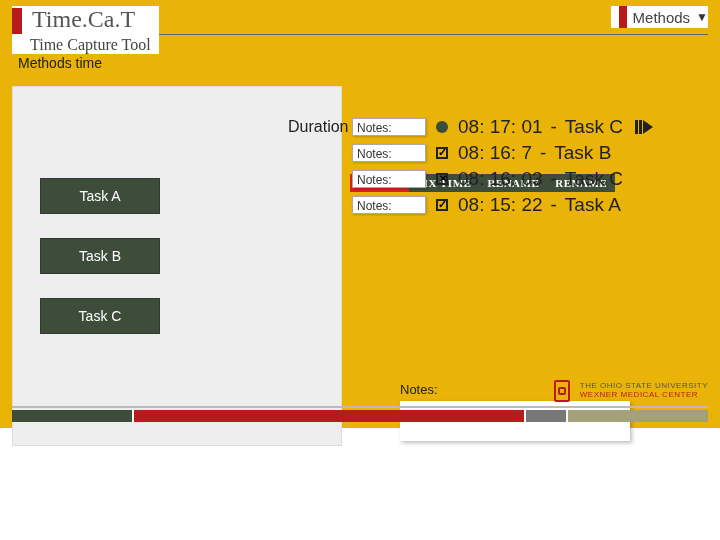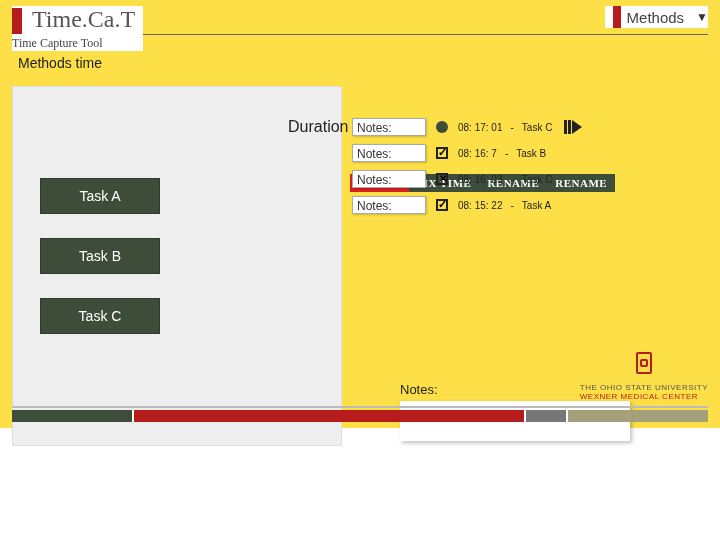--- a/index.html
+++ b/index.html
@@ -1,28 +1,28 @@
 <!DOCTYPE html>
 <html><head>
 <meta charset="utf-8">
 <style>
   * { box-sizing: border-box; margin: 0; padding: 0; }
   html, body { width: 720px; height: 540px; font-family: Georgia, 'Times New Roman', serif; background: #fff; overflow: hidden; }
-  .page { width: 720px; height: 428px; position: relative; background: #fde047; }
+  .page { width: 720px; height: 428px; position: relative; background: #eab308; }
 
   
   .header { position: relative; height: 55px; padding: 6px 12px 0 12px; }
   .title-accent { display: inline-block; width: 10px; height: 26px; background: #b71c1c; vertical-align: top; margin-top: 2px; }
   .title-text { display: inline-block; font-size: 24px; color: #555; margin-left: 6px; vertical-align: top; font-family: Georgia, serif; }
-  .subtitle { font-size: 12px; color: #444; margin-top: 2px; margin-left: 0; }
+  .subtitle { font-size: 16px; color: #444; margin-top: 2px; margin-left: 18px; }
   .header-line { position: absolute; left: 12px; right: 12px; top: 34px; height: 1px; background: #666; z-index: 0; }
   .title-wrap { position: relative; display: inline-block; background: #fff; padding-right: 8px; z-index: 1; }
   .methods { position: absolute; right: 12px; top: 6px; display: flex; align-items: center; background: #fff; padding-left: 8px; z-index: 1; }
   .methods-accent { width: 8px; height: 22px; background: #b71c1c; margin-right: 6px; }
-  .methods-text { font-size: 15px; color: #444; margin-right: 12px; font-family: Arial, sans-serif; }
+  .methods-text { font-size: 15px; color: #444; margin-right: 6px; font-family: Arial, sans-serif; }
   .methods-caret { font-size: 12px; color: #333; }
 
   
   .labels-row { position: relative; height: 22px; }
   .current-time-lbl { position: absolute; left: 18px; top: 0; font-family: Arial, sans-serif; font-size: 14px; color: #222; }
   .duration-lbl { position: absolute; left: 165px; top: 0; font-family: Arial, sans-serif; font-size: 14px; color: #222; }
 
   
   .actions-row { position: absolute; top: 92px; left: 350px; display: flex; }
   .abtn { font-family: 'Times New Roman', serif; font-weight: bold; font-size: 11px; color: #fff; padding: 3px 8px; letter-spacing: 0.5px; }
@@ -47,42 +47,42 @@
   
   .log { position: absolute; top: 32px; left: 352px; right: 12px; }
   .log-row { display: flex; align-items: center; height: 26px; gap: 8px; }
   .notes-field { width: 74px; height: 18px; border: 1px solid #aaa; background: #fff; font-size: 12px; font-family: Arial, sans-serif; color: #333; padding: 2px 4px; box-shadow: 1px 1px 2px rgba(0,0,0,0.2); }
   .status-icon { width: 16px; height: 16px; display: flex; align-items: center; justify-content: center; font-size: 12px; }
   .status-running .dot { width: 12px; height: 12px; border-radius: 50%; background: #3d4d3a; }
   .status-check { border: 2px solid #222; width: 12px; height: 12px; }
   .status-check::after { content: '✓'; position: relative; top: -4px; left: 0px; font-size: 11px; font-weight: bold; color: #000; }
   .status-x { border: 2px solid #222; width: 12px; height: 12px; }
   .status-x::after { content: '✕'; position: relative; top: -4px; left: 1px; font-size: 10px; font-weight: bold; color: #000; }
-  .log-text { font-size: 10px; font-family: Arial, sans-serif; color: #222; }
+  .log-text { font-size: 19px; font-family: Arial, sans-serif; color: #222; }
   .play-icon { margin-left: 4px; }
   .play-icon svg { display: block; }
 
   
   .lower-notes { position: absolute; top: 300px; left: 400px; }
   .lower-notes-label { font-family: Arial, sans-serif; font-size: 13px; color: #222; margin-bottom: 4px; }
   .lower-notes-box { width: 230px; height: 40px; background: #fff; box-shadow: 2px 2px 4px rgba(0,0,0,0.25); }
 
   
   .footer { position: absolute; left: 12px; right: 12px; bottom: 6px; height: 56px; }
   .footer-stripe { position: absolute; left: 0; right: 0; bottom: 0; height: 12px; display: flex; }
   .fs { flex: 1; height: 100%; }
   .fs1 { background: #3d4d3a; flex: 0 0 120px; }
   .fs2 { background: #fff; flex: 0 0 2px; }
   .fs3 { background: #b71c1c; flex: 1; }
   .fs4 { background: #fff; flex: 0 0 2px; }
   .fs5 { background: #777; flex: 0 0 40px; }
   .fs6 { background: #fff; flex: 0 0 2px; }
   .fs7 { background: #a4a07a; flex: 0 0 140px; }
   .footer-line { position: absolute; left: 0; right: 0; bottom: 14px; height: 2px; background: #bbb; }
-  .footer-logo { position: absolute; right: 0; bottom: 20px; display: flex; align-items: center; gap: 10px; flex-direction: column; }
+  .footer-logo { position: absolute; right: 0; bottom: 20px; display: flex; align-items: center; gap: 10px; }
   .logo-mark { width: 16px; height: 22px; border: 2px solid #b71c1c; border-radius: 2px; display: flex; align-items: center; justify-content: center; }
   .logo-o { width: 8px; height: 8px; border: 2px solid #b71c1c; border-radius: 2px; }
   .logo-text { font-size: 8px; font-family: Arial, sans-serif; color: #555; line-height: 1.1; }
   .logo-text .l1 { letter-spacing: 0.5px; }
   .logo-text .l2 { color: #b71c1c; letter-spacing: 0.5px; }
 </style>
 </head>
 <body>
 
 <div class="page">

